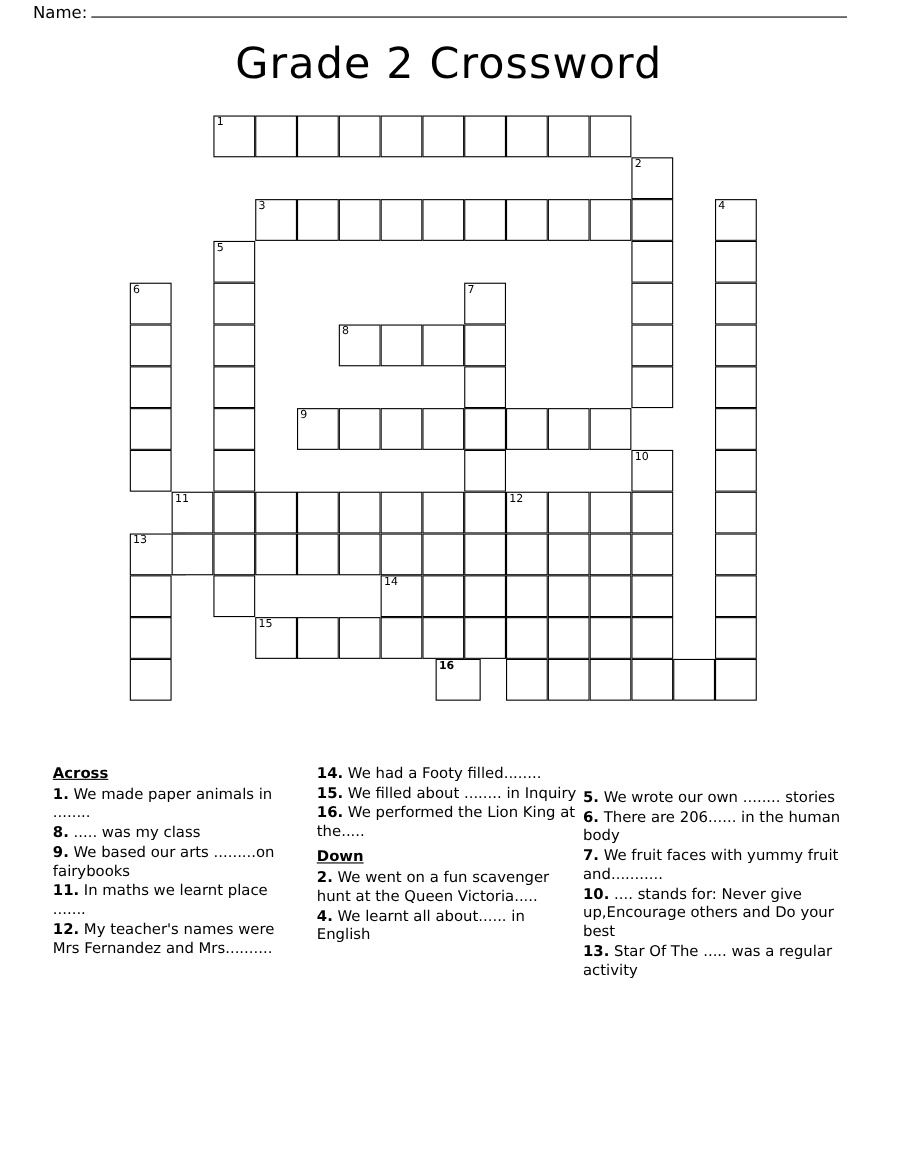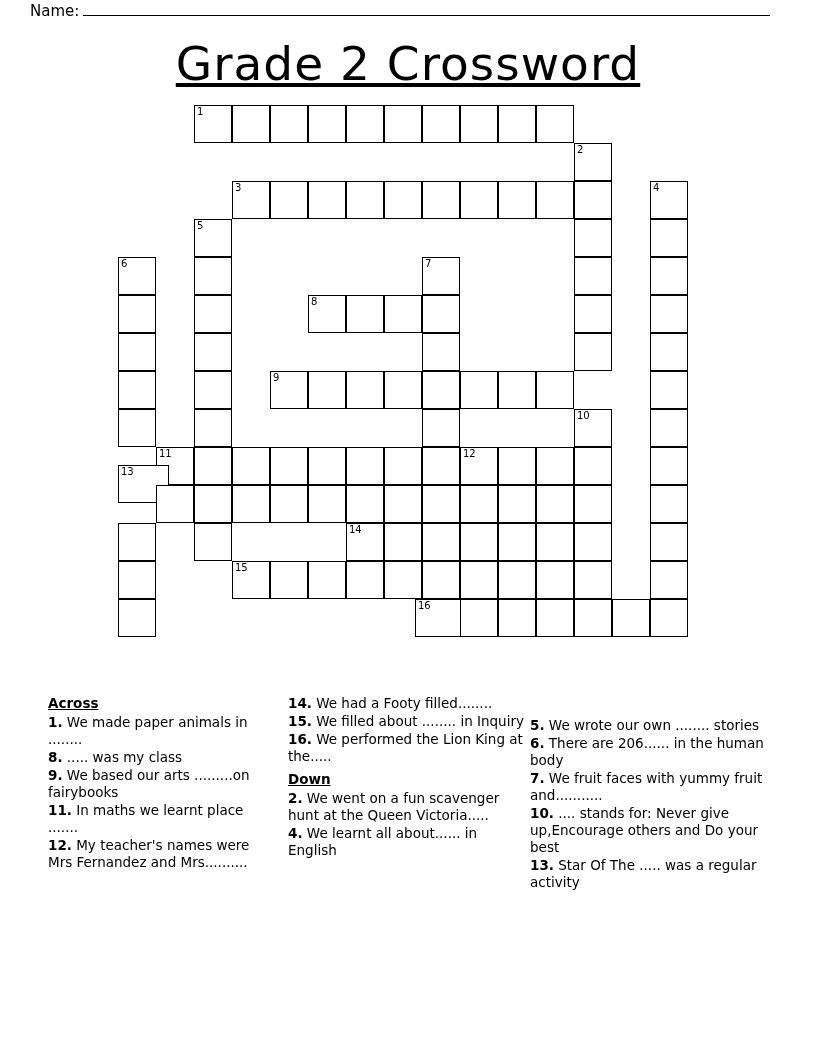--- a/index.html
+++ b/index.html
@@ -24,24 +24,23 @@
     flex:1;
     border-bottom:1.5px solid #000;
     margin-left:4px;
     height:13px;
   }
   .title{
     position:absolute;
     left:0; top:36px;
     width:816px;
     text-align:center;
-    font-size:47px;
+    font-size:39px;
     font-family:"DejaVu Sans", sans-serif;
     letter-spacing:1px;
-    text-decoration:underline;
   }
   #grid{
     position:absolute;
     left:0; top:105px;
     width:816px;
     height:555px;
   }
   .cell{
     position:absolute;
     box-sizing:border-box;
@@ -178,21 +177,21 @@
     <div class="cell" style="left: 346px; top: 342px; width: 38px; height: 38px;"></div>
     <div class="cell" style="left: 384px; top: 342px; width: 38px; height: 38px;"></div>
     <div class="cell" style="left: 422px; top: 342px; width: 38px; height: 38px;"></div>
     <div class="cell" style="left: 460px; top: 342px; width: 38px; height: 38px;">
       <span class="num">12</span>
     </div>
     <div class="cell" style="left: 498px; top: 342px; width: 38px; height: 38px;"></div>
     <div class="cell" style="left: 536px; top: 342px; width: 38px; height: 38px;"></div>
     <div class="cell" style="left: 574px; top: 342px; width: 38px; height: 38px;"></div>
     <div class="cell" style="left: 650px; top: 342px; width: 38px; height: 38px;"></div>
-    <div class="cell" style="left: 118px; top: 360px; width: 51px; height: 38px;">
+    <div class="cell" style="left: 118px; top: 380px; width: 51px; height: 38px;">
       <span class="num">13</span>
     </div>
     <div class="cell" style="left: 156px; top: 380px; width: 38px; height: 38px;"></div>
     <div class="cell" style="left: 194px; top: 380px; width: 38px; height: 38px;"></div>
     <div class="cell" style="left: 232px; top: 380px; width: 38px; height: 38px;"></div>
     <div class="cell" style="left: 270px; top: 380px; width: 38px; height: 38px;"></div>
     <div class="cell" style="left: 308px; top: 380px; width: 38px; height: 38px;"></div>
     <div class="cell" style="left: 346px; top: 380px; width: 38px; height: 38px;"></div>
     <div class="cell" style="left: 384px; top: 380px; width: 38px; height: 38px;"></div>
     <div class="cell" style="left: 422px; top: 380px; width: 38px; height: 38px;"></div>
@@ -221,21 +220,21 @@
     <div class="cell" style="left: 308px; top: 456px; width: 38px; height: 38px;"></div>
     <div class="cell" style="left: 346px; top: 456px; width: 38px; height: 38px;"></div>
     <div class="cell" style="left: 384px; top: 456px; width: 38px; height: 38px;"></div>
     <div class="cell" style="left: 422px; top: 456px; width: 38px; height: 38px;"></div>
     <div class="cell" style="left: 460px; top: 456px; width: 38px; height: 38px;"></div>
     <div class="cell" style="left: 498px; top: 456px; width: 38px; height: 38px;"></div>
     <div class="cell" style="left: 536px; top: 456px; width: 38px; height: 38px;"></div>
     <div class="cell" style="left: 574px; top: 456px; width: 38px; height: 38px;"></div>
     <div class="cell" style="left: 650px; top: 456px; width: 38px; height: 38px;"></div>
     <div class="cell" style="left: 118px; top: 494px; width: 38px; height: 38px;"></div>
-    <div class="cell" style="left: 415px; top: 494px; width: 55px; height: 38px;">
+    <div class="cell" style="left: 396px; top: 494px; width: 41px; height: 38px; font-weight: bold;">
       <span class="num">16</span>
     </div>
     <div class="cell" style="left: 460px; top: 494px; width: 38px; height: 38px;"></div>
     <div class="cell" style="left: 498px; top: 494px; width: 38px; height: 38px;"></div>
     <div class="cell" style="left: 536px; top: 494px; width: 38px; height: 38px;"></div>
     <div class="cell" style="left: 574px; top: 494px; width: 38px; height: 38px;"></div>
     <div class="cell" style="left: 612px; top: 494px; width: 38px; height: 38px;"></div>
     <div class="cell" style="left: 650px; top: 494px; width: 38px; height: 38px;"></div>
   </div>
 

